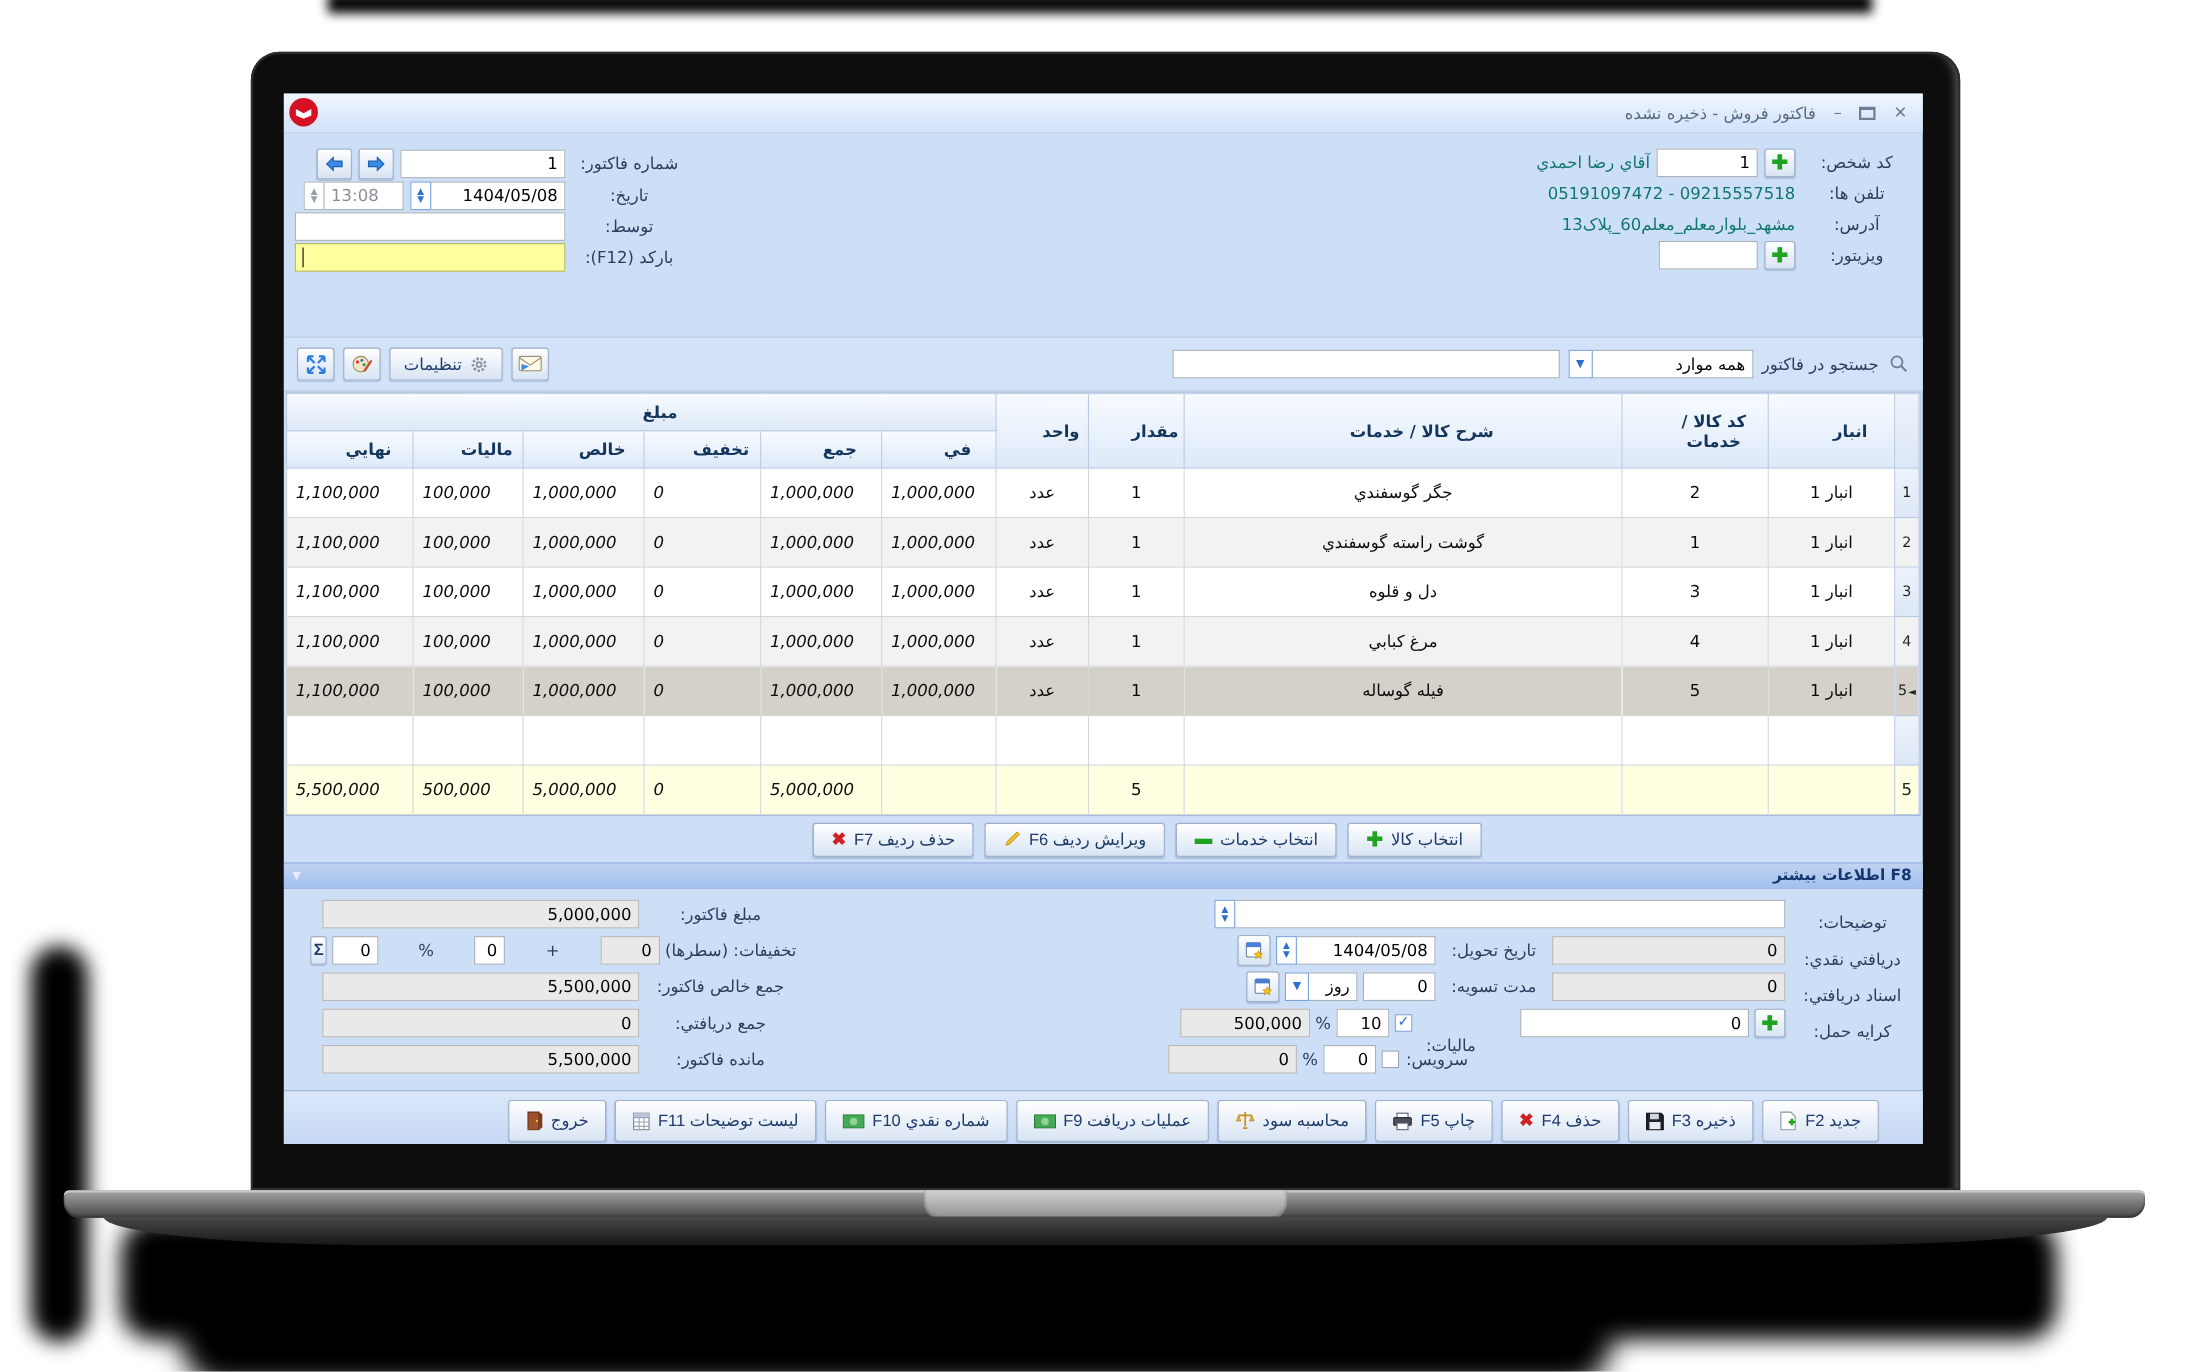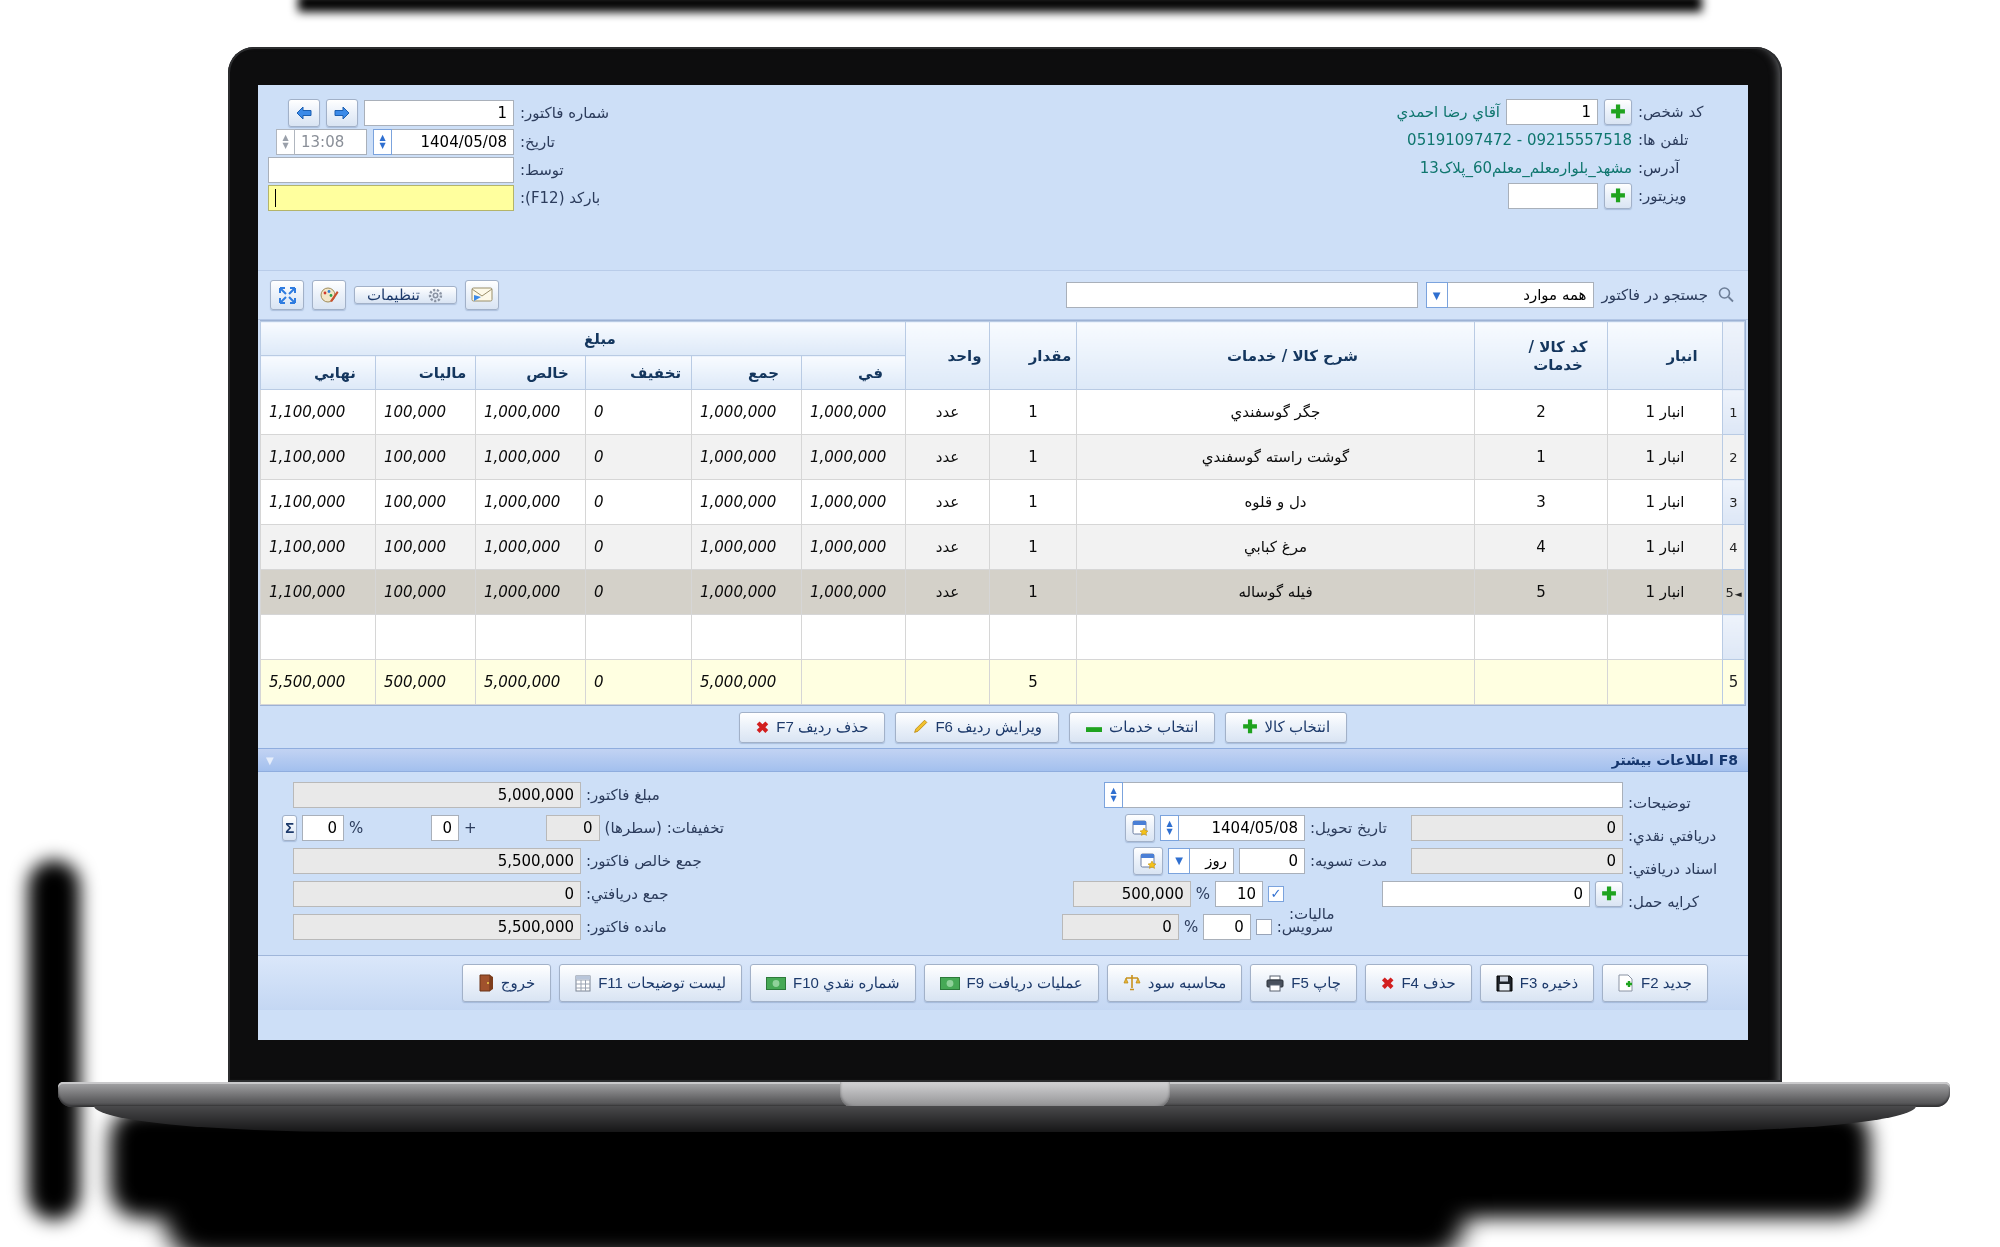--- a/index.html
+++ b/index.html
@@ -25,21 +25,21 @@
   .under { position:absolute; left:94px; top:1106px; width:1822px; height:26px;
            background:linear-gradient(#4a4a4c,#161617); border-radius:0 0 260px 260px / 0 0 26px 26px; }
 
   
   .fld { background:#fff; border:1px solid #a9b0ba; height:26px; padding:0 6px; display:flex; align-items:center; font-size:15px; color:#000; }
   .fld.num { direction:ltr; justify-content:flex-end; }
   .fld.gray { background:#e9e9e9; border-color:#b9b9b9; }
   .fld.yellow { background:#ffff9e; border-color:#b4b46a; }
   .txt { color:#0f766e; white-space:nowrap; }
   .ltr { direction:ltr; unicode-bidi:isolate; }
-  .lbl { color:#2c3c5c; white-space:nowrap; text-align:left; }
+  .lbl { color:#2c3c5c; white-space:nowrap; text-align:center; }
   .btn { display:inline-flex; align-items:center; justify-content:center; gap:7px; white-space:nowrap;
          background:linear-gradient(#ffffff,#ecf2fa 45%,#d9e4f3); border:1px solid #a2b1c8; border-radius:3px;
          color:#1d3a6b; font-size:15px; cursor:default; box-shadow:0 1px 1px rgba(60,90,140,.25); }
   .iconbtn { width:34px; height:30px; }
   .spin { width:19px; height:26px; border:1px solid #7ba3dd; background:#fff; display:flex; flex-direction:column;
           align-items:center; justify-content:center; line-height:8px; font-size:8px; color:#2f6fd0; }
   .spin.gray { border-color:#b0b6bf; color:#9aa0aa; }
   .chk { width:16px; height:16px; background:#fff; border:1px solid #7ba3dd; display:inline-flex; align-items:center;
          justify-content:center; font-size:13px; font-weight:bold; color:#2f6fd0; }
   .chk.off { border-color:#98a4b8; color:transparent; }
@@ -114,20 +114,32 @@
 
 <div class="canvas">
   <div class="shadow s-top"></div>
   <div class="shadow s-left"></div>
   <div class="shadow s-bottom"></div>
   <div class="shadow s-bottom2"></div>
 
   <div class="lid">
     <div class="screen">
 
+      <div class="titlebar">
+        <div class="logo">
+          <svg width="30" height="30" viewBox="0 0 30 30">
+            <circle cx="15" cy="15" r="13" fill="#d41224"></circle>
+            <path d="M8 12 L15 16 L22 12 L22 18 L15 21 L8 18 Z" fill="#fff"></path>
+          </svg>
+        </div>
+        <div class="wtitle">فاکتور فروش - ذخیره نشده</div>
+        <div class="wc">–</div>
+        <div class="wc wc-max"></div>
+        <div class="wc">✕</div>
+      </div>
 
       <div class="hdr">
         <div class="hcol r">
           <div class="hrow">
             <span class="lbl">کد شخص:</span>
             <button class="btn iconbtn" style="width:28px;height:26px;">
                 <span class="plus-ico">✚</span>
               </button>
             <span class="fld num" style="width:92px;">1</span>
             <span class="txt">آقاي رضا احمدي</span>
@@ -209,21 +221,21 @@
         </span>
         <span class="fld" style="width:352px;"></span>
         <span style="flex:1;"></span>
         <button class="btn iconbtn">
           <svg width="22" height="16" viewBox="0 0 22 16">
             <rect x="1" y="1" width="20" height="13" rx="1.5" fill="#fdf9e8" stroke="#9a8f6a"></rect>
             <path d="M1 2 L11 9 L21 2" fill="none" stroke="#9a8f6a"></path>
             <path d="M3 14 L10 10 L3 8 Z" fill="#3b8ae8"></path>
           </svg>
         </button>
-        <button class="btn" style="height:18px;padding:0 12px;">
+        <button class="btn" style="height:30px;padding:0 12px;">
           <svg width="17" height="17" viewBox="0 0 17 17">
             <circle cx="8.5" cy="8.5" r="5.5" fill="none" stroke="#8a93a3" stroke-width="2.4" stroke-dasharray="2.2 1.6"></circle>
             <circle cx="8.5" cy="8.5" r="2.2" fill="none" stroke="#8a93a3" stroke-width="1.6"></circle>
           </svg>
           <span>تنظیمات</span>
         </button>
         <button class="btn iconbtn">
           <svg width="20" height="18" viewBox="0 0 20 18">
             <circle cx="9" cy="9" r="7" fill="#f3e6c8" stroke="#a08c5a"></circle>
             <circle cx="6" cy="7" r="1.4" fill="#d23a2e"></circle>

